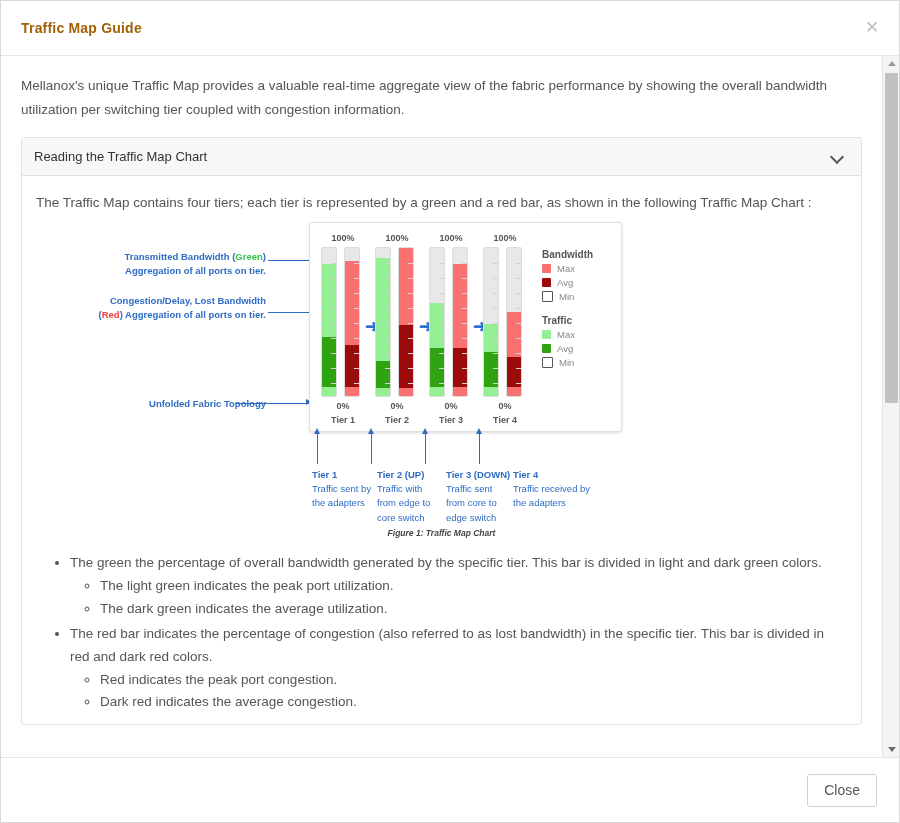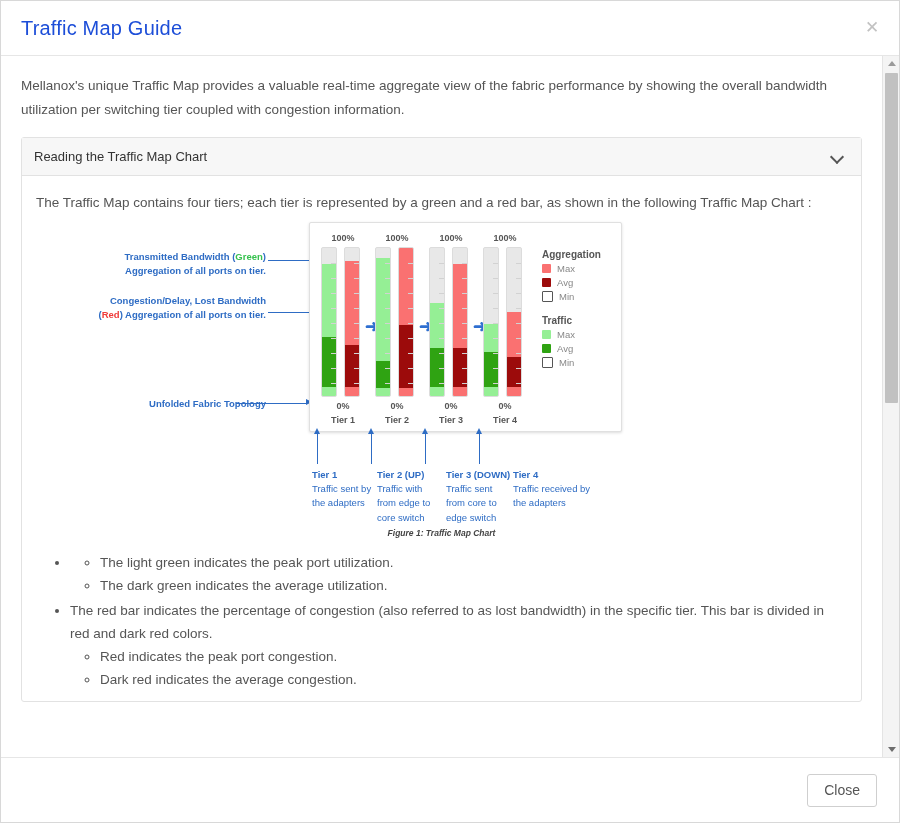--- a/index.html
+++ b/index.html
@@ -16,21 +16,21 @@
   }
   
   .dlg-header{
     height:55px;min-height:55px;
     border-bottom:1px solid #e6e6e6;
     display:flex;align-items:center;
     padding:0 18px 0 20px;box-sizing:border-box;
     position:relative;
   }
   .dlg-title{
-    font-size:20px;color:#1d4ed8;font-weight:400;letter-spacing:.2px;
+    font-size:14px;color:#a16207;font-weight:700;letter-spacing:.2px;
   }
   .dlg-close{
     position:absolute;right:16px;top:16px;
     width:22px;height:22px;
     color:#c2c2c2;font-size:17px;line-height:22px;text-align:center;
     cursor:pointer;user-select:none;
   }
   
   .dlg-body{
     flex:1;position:relative;overflow:hidden;
@@ -392,21 +392,21 @@
                           <i style="top: 135px;"></i>
                         </div>
                       </div>
                     </div>
                     <div class="tier-bot">0%</div>
                     <div class="tier-name">Tier 4</div>
                   </div>
                 </div>
               <div class="legend">
                 <div>
-                  <div class="leg-title">Aggregation</div>
+                  <div class="leg-title">Bandwidth</div>
                   <div class="leg-row">
                     <span class="leg-sw" style="background:#fa7171;"></span>
                     <span class="leg-lab">Max</span>
                   </div>
                   <div class="leg-row">
                     <span class="leg-sw" style="background:#9c0b0b;"></span>
                     <span class="leg-lab">Avg</span>
                   </div>
                   <div class="leg-row">
                     <span class="leg-sw empty"></span>
@@ -444,21 +444,21 @@
                 <div class="callout" style="left: 410px; top: 246px; width: 66px;"><b>Tier 3 (DOWN)</b><span>Traffic sent from core to edge switch</span></div>
                 <div class="v-line" style="left: 443px; top: 212px; height: 30px;"></div>
                 <div class="up-arrow" style="left: 440px; top: 206px;"></div>
                 <div class="callout" style="left: 477px; top: 246px; width: 84px;"><b>Tier 4</b><span>Traffic received by the adapters</span></div>
               </div>
 
             <div class="fig-cap">Figure 1: Traffic Map Chart</div>
           </div>
 
           <ul class="l1" id="bullets">
-              <li><ul class="l2">
+              <li><span>The green the percentage of overall bandwidth generated by the specific tier. This bar is divided in light and dark green colors.</span><ul class="l2">
                   <li>The light green indicates the peak port utilization.</li>
                   <li>The dark green indicates the average utilization.</li>
                 </ul></li>
               <li><span>The red bar indicates the percentage of congestion (also referred to as lost bandwidth) in the specific tier. This bar is divided in red and dark red colors.</span><ul class="l2">
                   <li>Red indicates the peak port congestion.</li>
                   <li>Dark red indicates the average congestion.</li>
                 </ul></li>
             </ul>
 
         </div>

